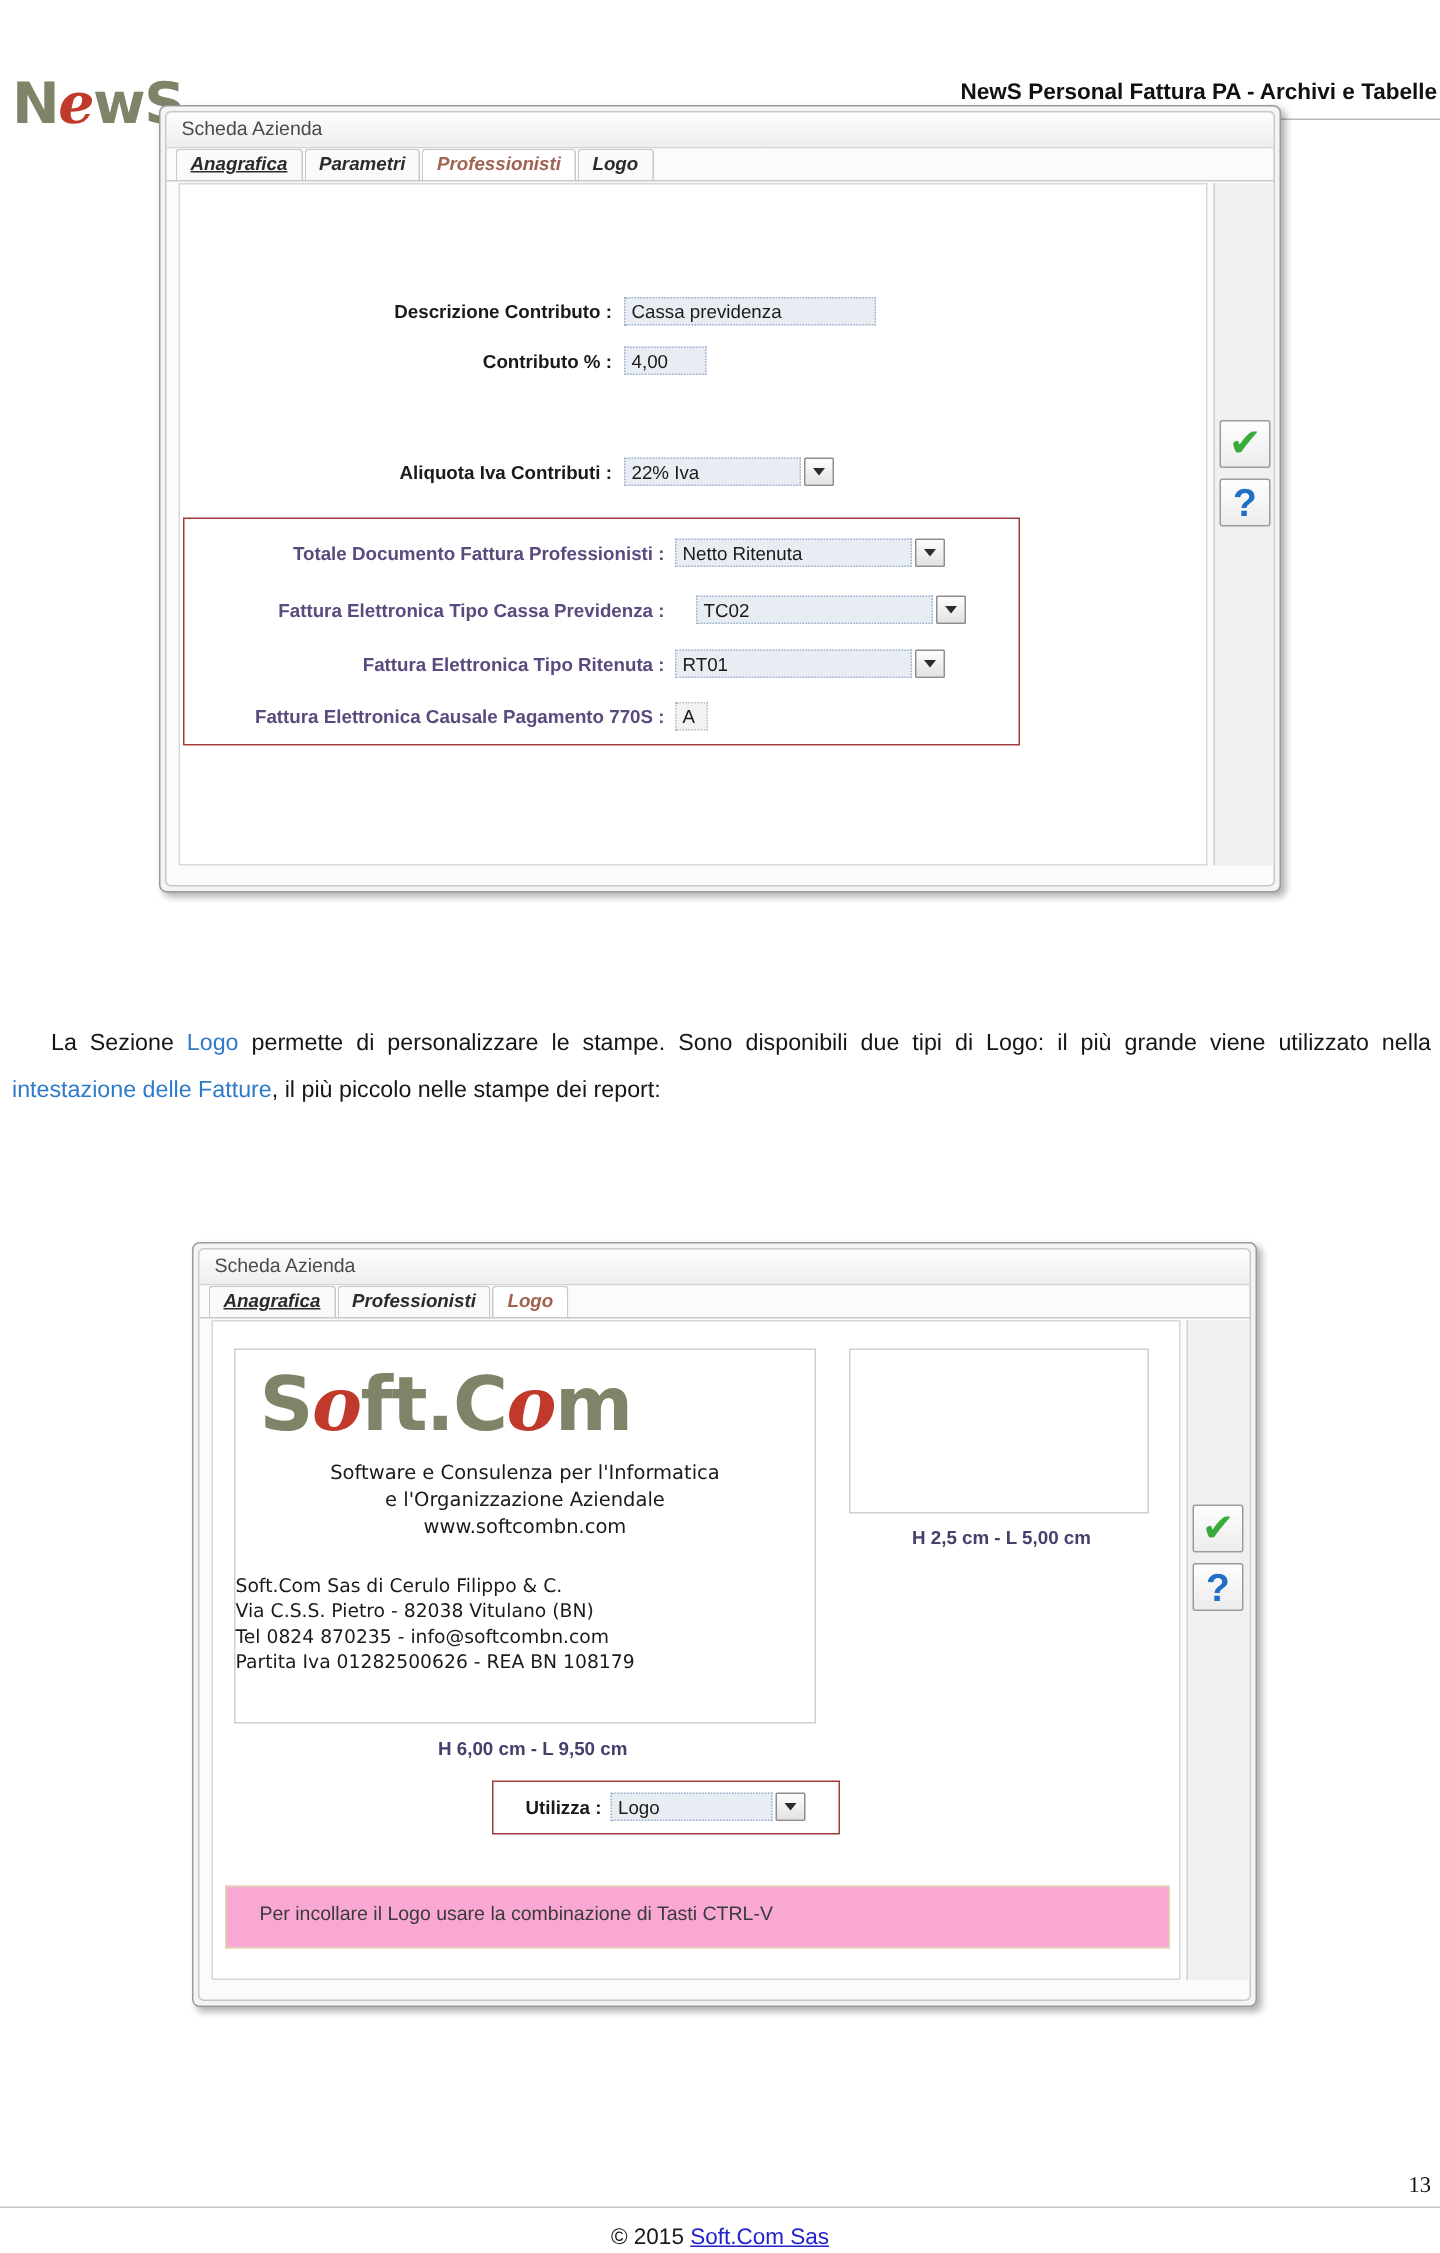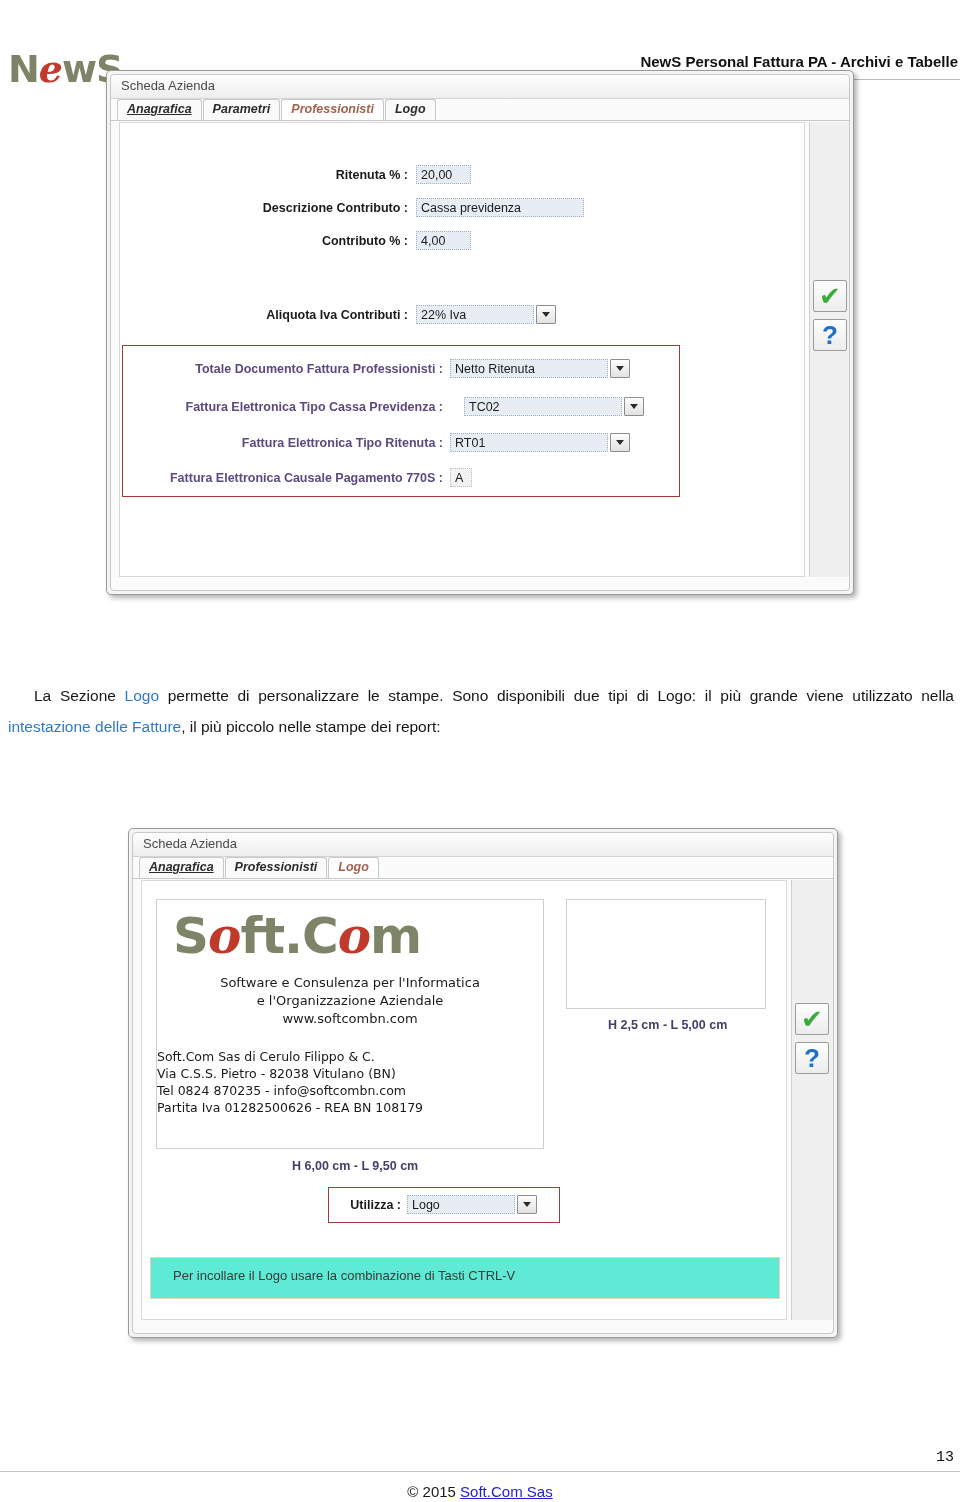--- a/index.html
+++ b/index.html
@@ -244,39 +244,39 @@
   .dim-caption {
     position: absolute;
     font-size: 12.5px;
     font-weight: bold;
     color: #43406b;
     white-space: nowrap;
     font-family: "Liberation Sans", sans-serif;
   }
   .note-bar {
     position: absolute;
-    background: #5eead4;
+    background: #f9a8d4;
     border: 1px solid #ded9b0;
   }
   .note-text {
     position: absolute;
     left: 22px; top: 10px;
     font-size: 13px;
     color: #3a3a3a;
     white-space: nowrap;
     font-family: "Liberation Sans", sans-serif;
   }
 
   
   .page-number {
     position: absolute;
     right: 6px; bottom: 36px;
     font-size: 15px;
     color: #111111;
-    font-family: Liberation Mono, monospace;
+    font-family: Liberation Serif, serif;
     margin-top: 32px;
   }
   .footer-rule {
     position: absolute;
     left: 0; bottom: 30px;
     width: 960px; height: 1px;
     background: #c4c4c4;
   }
   .footer-text {
     position: absolute;
@@ -309,24 +309,20 @@
 
     <div class="tabstrip" style="top:24px;">
       <div class="tab"><span class="underl">Anagrafica</span></div>
       <div class="tab"><span>Parametri</span></div>
       <div class="tab accent" style="background:#ffffff;"><span>Professionisti</span></div>
       <div class="tab"><span>Logo</span></div>
     </div>
 
     <div class="tabpage" style="left:8px; top:47px; width:686px; height:455px;">
 
-      <div class="frm-row" style="left:0px; top:42px; width:560px;">
-        <div class="frm-label" style="width:288px;">Ritenuta % :</div>
-        <div class="frm-field" style="margin-left:8px; width:55px;">20,00</div>
-      </div>
 
       <div class="frm-row" style="left:0px; top:75px; width:560px;">
         <div class="frm-label" style="width:288px;">Descrizione Contributo :</div>
         <div class="frm-field" style="margin-left:8px; width:168px;">Cassa previdenza</div>
       </div>
 
       <div class="frm-row" style="left:0px; top:108px; width:560px;">
         <div class="frm-label" style="width:288px;">Contributo % :</div>
         <div class="frm-field" style="margin-left:8px; width:55px;">4,00</div>
       </div>

